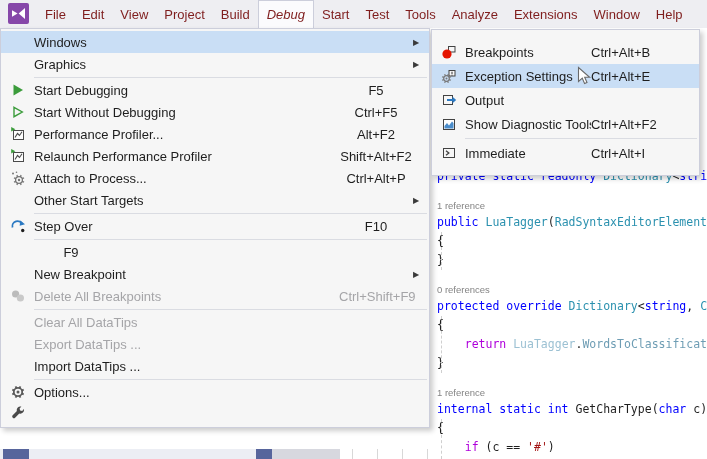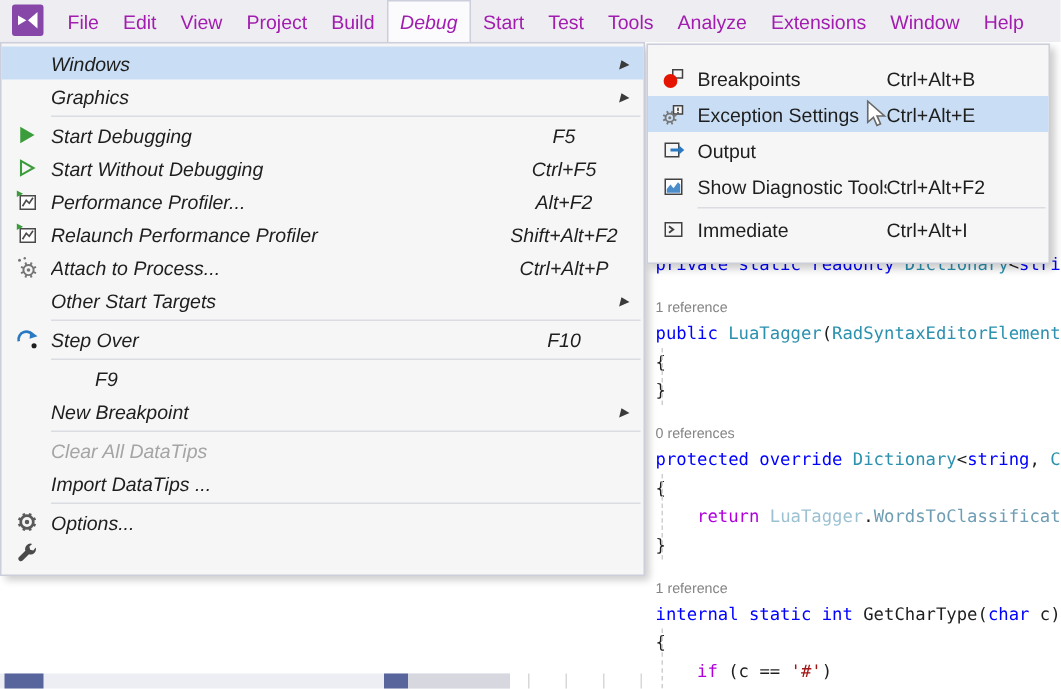--- a/index.html
+++ b/index.html
@@ -9,39 +9,39 @@
     -webkit-font-smoothing:antialiased;
   }
   
   .menubar{
     position:absolute;left:0;top:0;width:707px;height:28px;
     background:#EEEEF2;display:flex;align-items:stretch;z-index:5;
   }
   .vslogo{width:21px;height:21px;margin:3px 8px 0 8px;border-radius:2px;
     display:flex;align-items:center;justify-content:center;flex:0 0 auto;}
   .mb-item{
-    padding:0 8px;font-size:13px;color:#a21caf;display:flex;align-items:center;
+    padding:0 8px;font-size:13px;color:#7f1d1d;display:flex;align-items:center;
     box-sizing:border-box;white-space:nowrap;
   }
   .mb-item.sel{background:#FBFBFD;border:1px solid #CCCEDB;border-bottom:none;font-style:italic;}
   
   .editor{
     position:absolute;left:430px;top:28px;width:277px;height:431px;
     background:#FFFFFF;z-index:1;overflow:hidden;
   }
   .codelines{position:absolute;left:7px;top:139px;width:400px;white-space:pre;}
   .codeline{height:19px;line-height:19px;font-family:"DejaVu Sans Mono",monospace;font-size:11.5px;}
   .lensline{height:14px;line-height:14px;font-size:9.5px;color:#848484;font-family:"Liberation Sans",sans-serif;}
   .blankline{height:13px;}
   .indent-guide{position:absolute;width:0;border-left:1px dashed #CFCFCF;}
   
   .menu-panel{
     position:absolute;left:0;top:28px;width:430px;box-sizing:border-box;
     background:#F6F6F6;border:1px solid #CCCEDB;
-    box-shadow:3px 3px 5px rgba(0,0,0,.20);z-index:6;padding:2px 0 2px 0;font-style:italic;
+    box-shadow:3px 3px 5px rgba(0,0,0,.20);z-index:6;padding:2px 0 2px 0;
   }
   .submenu-panel{
     position:absolute;left:431px;top:29px;width:269px;box-sizing:border-box;
     background:#F6F6F6;border:1px solid #CCCEDB;
     box-shadow:3px 3px 5px rgba(0,0,0,.20);z-index:7;padding:10px 0;
   }
   .mrow{height:22px;display:flex;align-items:center;font-size:13px;color:#1E1E1E;}
   .srow{height:24px;display:flex;align-items:center;font-size:13px;color:#1E1E1E;}
   .mrow.hl,.srow.hl{background:#C9DEF5;}
   .mrow.disabled .mlabel,.mrow.disabled .mshort{color:#A5A5A8;}
@@ -212,24 +212,41 @@
       <span class="micon"></span>
       <span class="mshort">F9</span>
       <span class="marrow"></span>
     </div>
     <div class="mrow">
       <span class="micon"></span>
       <span class="mlabel">New Breakpoint</span>
       <span class="mshort"></span>
       <span class="marrow">▶</span>
     </div>
-    <div class="msep"></div>
     <div class="mrow disabled">
+      <span class="micon">
+        <svg width="16" height="16" viewBox="0 0 16 16">
+          <circle cx="5.6" cy="6" r="3.6" fill="#BBBBBB"></circle>
+          <circle cx="10.4" cy="10" r="3.6" fill="#C9C9C9"></circle>
+        </svg>
+      </span>
+      <span class="mlabel">Delete All Breakpoints</span>
+      <span class="mshort">Ctrl+Shift+F9</span>
+      <span class="marrow"></span>
+    </div>
+    <div class="msep"></div>
+    <div class="mrow disabled">
       <span class="micon"></span>
       <span class="mlabel">Clear All DataTips</span>
+      <span class="mshort"></span>
+      <span class="marrow"></span>
+    </div>
+    <div class="mrow disabled">
+      <span class="micon"></span>
+      <span class="mlabel">Export DataTips ...</span>
       <span class="mshort"></span>
       <span class="marrow"></span>
     </div>
     <div class="mrow">
       <span class="micon"></span>
       <span class="mlabel">Import DataTips ...</span>
       <span class="mshort"></span>
       <span class="marrow"></span>
     </div>
     <div class="msep"></div>

